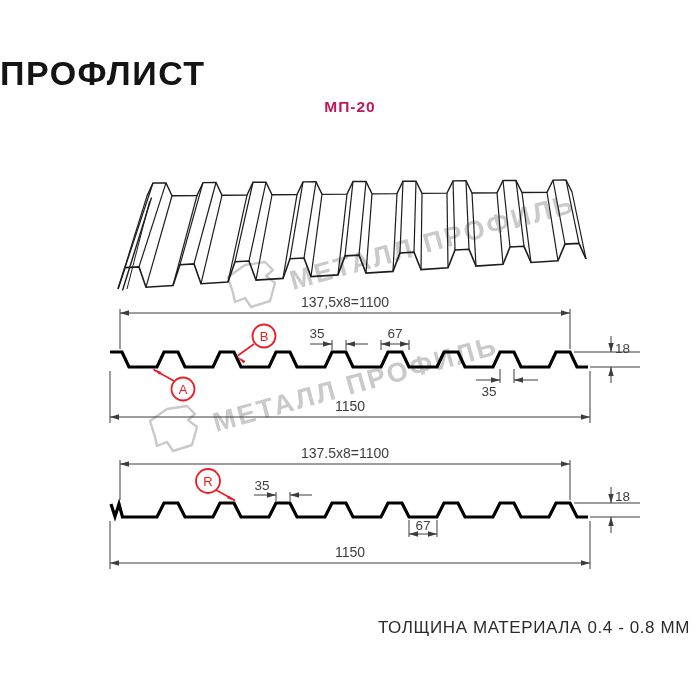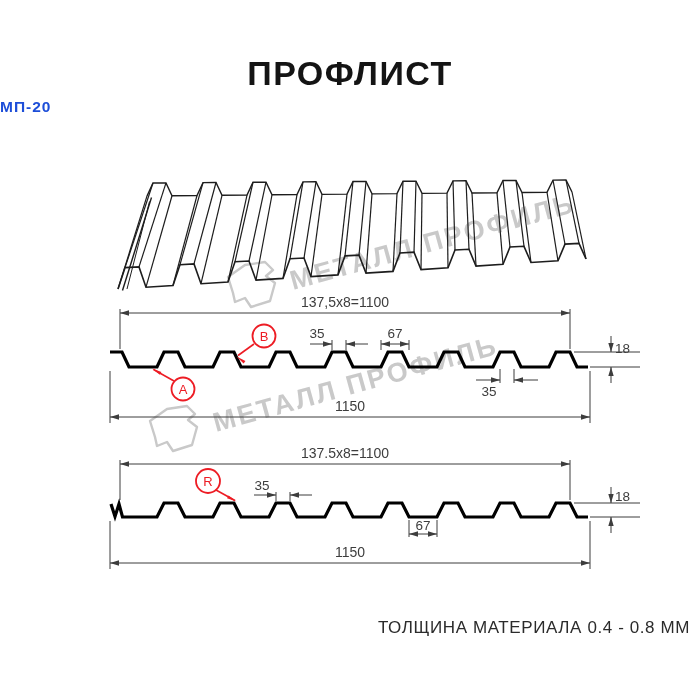--- a/index.html
+++ b/index.html
@@ -1,21 +1,21 @@
 <!DOCTYPE html>
 <html><head>
 <meta charset="utf-8">
 <style>
   html,body{margin:0;padding:0;background:#ffffff;}
   #page{position:relative;width:700px;height:700px;background:#ffffff;overflow:hidden;
         font-family:"Liberation Sans",sans-serif;}
-  .title{position:absolute;left:0;right:0;top:54px;text-align:center;
+  .title{position:absolute;left:0;right:0;top:54px;
          font-size:34px;font-weight:bold;letter-spacing:1.5px;color:#141414;}
-  .subtitle{position:absolute;left:0;right:0;top:98px;text-align:left;
-         font-size:15.5px;font-weight:600;letter-spacing:1px;color:#1d4ed8;}
+  .subtitle{position:absolute;left:0;right:0;top:98px;text-align:center;
+         font-size:15.5px;font-weight:600;letter-spacing:1px;color:#be185d;}
   .footer{position:absolute;left:10px;width:680px;top:618px;text-align:right;
          font-size:17px;font-weight:400;letter-spacing:0.6px;color:#2b2b2b;}
   svg{position:absolute;left:0;top:0;}
   text{font-family:"Liberation Sans",sans-serif;}
 </style>
 </head>
 <body>
 
 <div id="page">
   <div class="title">ПРОФЛИСТ</div>

